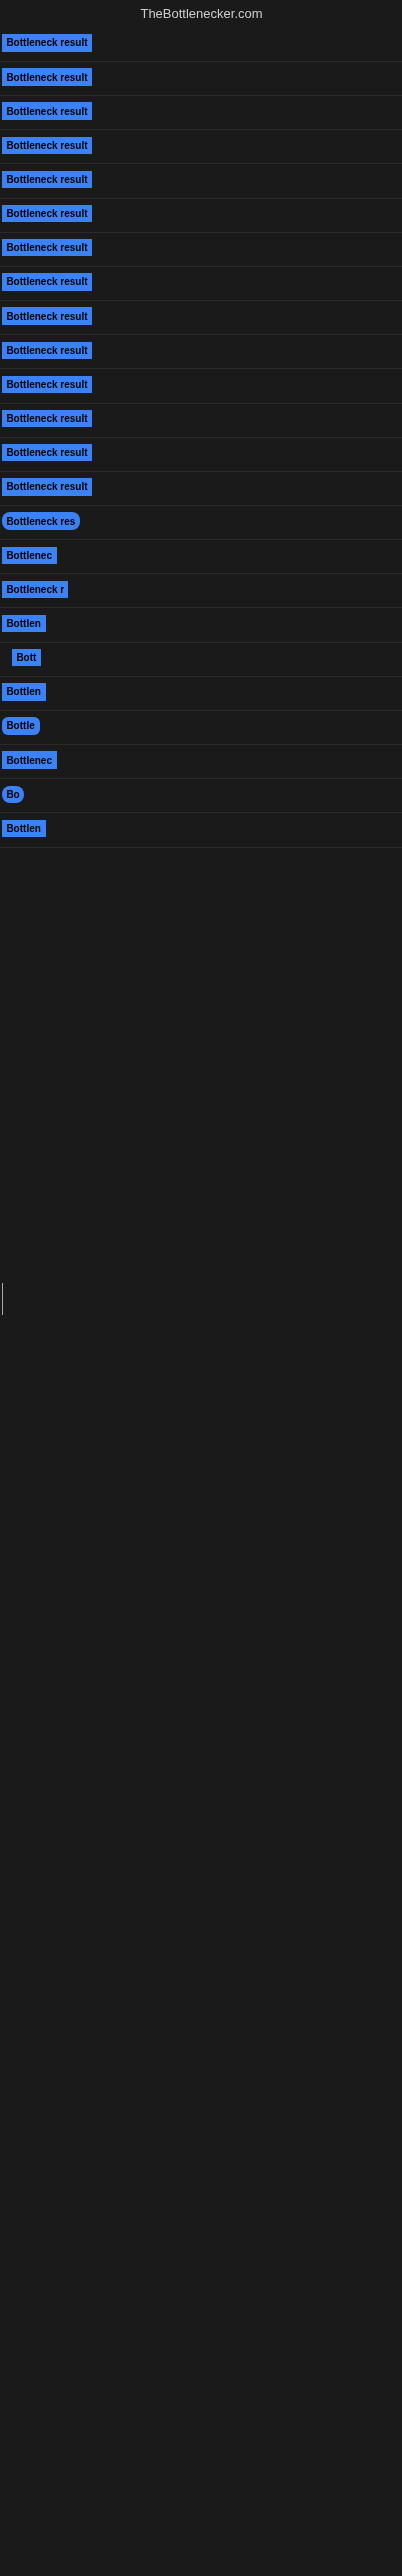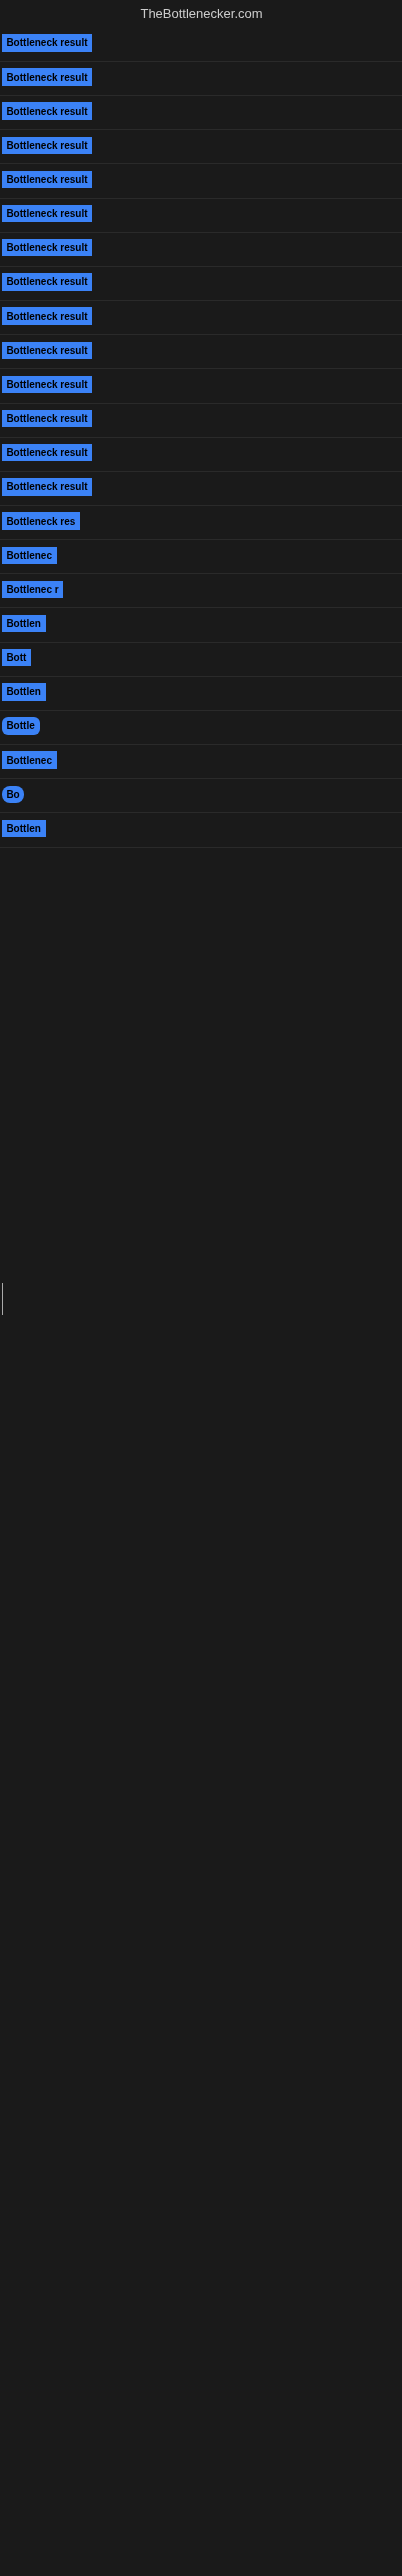--- a/index.html
+++ b/index.html
@@ -63,25 +63,25 @@
     <div class="row"><span class="bottleneck-bar" style="max-width: 97px;">Bottleneck result</span></div>
     <div class="row"><span class="bottleneck-bar" style="max-width: 97px;">Bottleneck result</span></div>
     <div class="row"><span class="bottleneck-bar" style="max-width: 97px;">Bottleneck result</span></div>
     <div class="row"><span class="bottleneck-bar" style="max-width: 97px;">Bottleneck result</span></div>
     <div class="row"><span class="bottleneck-bar" style="max-width: 97px;">Bottleneck result</span></div>
     <div class="row"><span class="bottleneck-bar" style="max-width: 97px;">Bottleneck result</span></div>
     <div class="row"><span class="bottleneck-bar" style="max-width: 97px;">Bottleneck result</span></div>
     <div class="row"><span class="bottleneck-bar" style="max-width: 97px;">Bottleneck result</span></div>
     <div class="row"><span class="bottleneck-bar" style="max-width: 97px;">Bottleneck result</span></div>
     <div class="row"><span class="bottleneck-bar" style="max-width: 97px;">Bottleneck result</span></div>
-    <div class="row"><span class="bottleneck-bar" style="max-width: 81px;">Bottleneck res</span></div>
+    <div class="row"><span class="bottleneck-bar" style="max-width: 81px; border-radius: 8px;">Bottleneck res</span></div>
     <div class="row"><span class="bottleneck-bar" style="max-width: 58px;">Bottlenec</span></div>
-    <div class="row"><span class="bottleneck-bar" style="max-width: 66px;">Bottlenec r</span></div>
+    <div class="row"><span class="bottleneck-bar" style="max-width: 66px;">Bottleneck r</span></div>
     <div class="row"><span class="bottleneck-bar" style="max-width: 48px;">Bottlen</span></div>
-    <div class="row"><span class="bottleneck-bar" style="max-width: 32px;">Bott</span></div>
+    <div class="row"><span class="bottleneck-bar" style="max-width: 32px; margin-left: 10px;">Bott</span></div>
     <div class="row"><span class="bottleneck-bar" style="max-width: 48px;">Bottlen</span></div>
     <div class="row"><span class="bottleneck-bar" style="max-width: 42px; border-radius: 6px;">Bottle</span></div>
     <div class="row"><span class="bottleneck-bar" style="max-width: 58px;">Bottlenec</span></div>
     <div class="row"><span class="bottleneck-bar" style="max-width: 22.5px; border-radius: 8px;">Bo</span></div>
     <div class="row"><span class="bottleneck-bar" style="max-width: 48px;">Bottlen</span></div>
   </div>
 
 <div style="height: 483px; background-color: #1a1a1a; position: relative;">
   <div class="cursor-line" style="top: 435px;"></div>
 </div>

